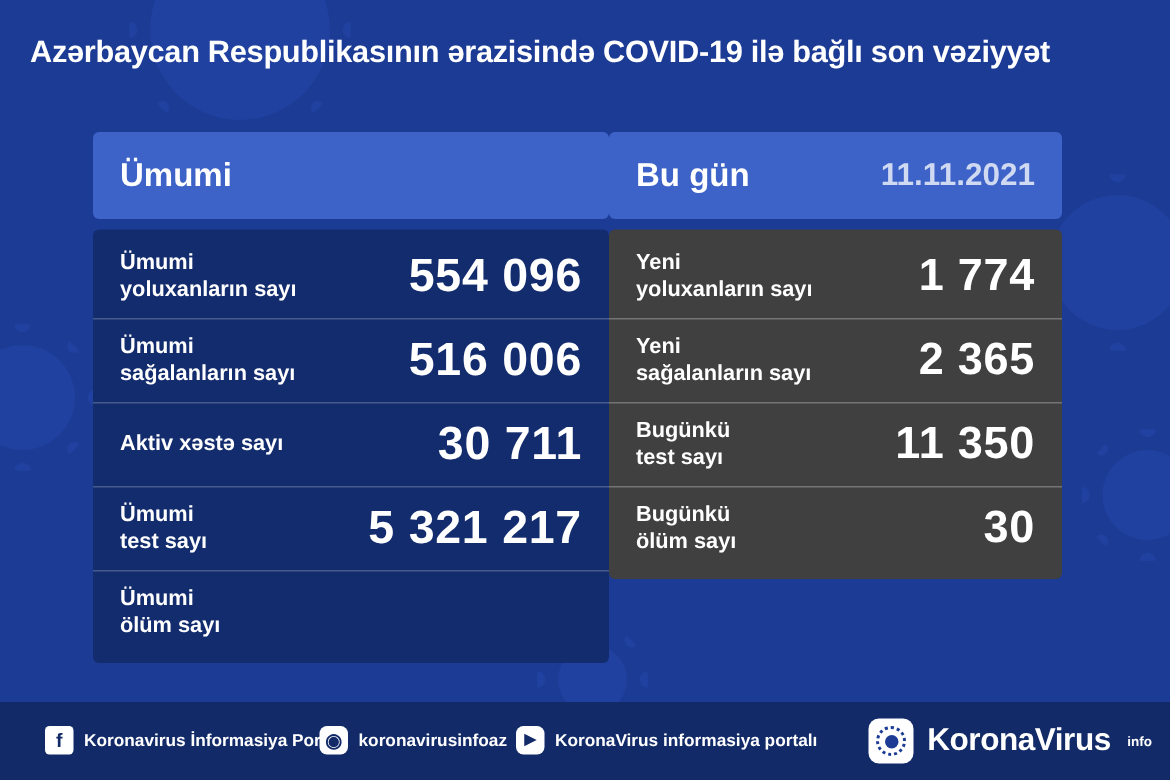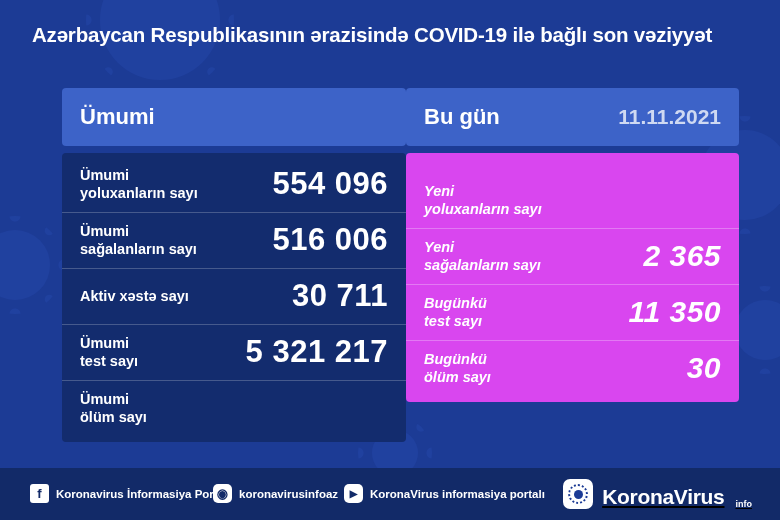--- a/index.html
+++ b/index.html
@@ -49,38 +49,38 @@
       radial-gradient(circle at 0% 50%, #2446a8 5px, transparent 6px),
       radial-gradient(circle at 15% 15%, #2446a8 4px, transparent 5px),
       radial-gradient(circle at 85% 15%, #2446a8 4px, transparent 5px),
       radial-gradient(circle at 85% 85%, #2446a8 4px, transparent 5px),
       radial-gradient(circle at 15% 85%, #2446a8 4px, transparent 5px);
   }
 
   
   .title {
     position: absolute;
-    left: 32px;
+    left: 20px;
     top: 22px;
     width: 736px;
     color: #ffffff;
     font-size: 20.5px;
     font-weight: bold;
     letter-spacing: -0.2px;
     line-height: 26px;
     z-index: 5;
   }
 
   
   .panel {
     position: absolute;
     z-index: 4;
   }
   .panel-left  { left: 24px;  top: 88px; width: 344px; padding-left: 38px; }
-  .panel-right { left: 406px; top: 88px; width: 333px; }
+  .panel-right { left: 406px; top: 88px; width: 302px; }
 
   .panel-head {
     height: 58px;
     display: flex;
     align-items: center;
     justify-content: space-between;
     padding: 0 18px;
     box-sizing: border-box;
     border-radius: 4px;
   }
@@ -97,21 +97,21 @@
     font-weight: bold;
   }
 
   .panel-body {
     margin-top: 7px;
     border-radius: 4px;
     padding: 0;
     box-sizing: border-box;
   }
   .body-left  { background: #132c6e; padding: 4px 0 6px 0; }
-  .body-right { background: #d946ef; padding: 20px 0 6px 0; font-style: italic; }
+  .body-right { background: #404040; padding: 4px 0 6px 0; }
 
   .row {
     display: flex;
     align-items: center;
     justify-content: space-between;
     padding: 9px 18px 10px 18px;
     box-sizing: border-box;
   }
   .row + .row { border-top: 1px solid rgba(255,255,255,.28); }
   .body-left .row + .row { border-top: 1px solid rgba(255,255,255,.22); }
@@ -170,26 +170,25 @@
     font-size: 13px;
     font-weight: bold;
     line-height: 1;
   }
   .s-icon.fb { border-radius: 3px; }
   .s-icon.ig { border-radius: 5px; }
   .s-icon.yt { border-radius: 5px; font-size: 10px; }
 
   .brand {
     position: absolute;
-    right: 28px;
+    right: 12px;
     top: 11px;
     display: flex;
-    align-items: flex-end;
+    align-items: center;
     gap: 9px;
-    text-decoration: underline;
   }
   .brand-mark {
     width: 30px;
     height: 30px;
     border-radius: 7px;
     background: #ffffff;
     position: relative;
   }
   .brand-mark::before {
     content: "";
@@ -279,20 +278,21 @@
 
   <div class="panel panel-right">
     <div class="panel-head head-right">
       <span class="head-title">Bu gün</span>
       <span class="head-date">11.11.2021</span>
     </div>
     <div class="panel-body body-right">
       <div class="row">
         <span class="row-label">Yeni
 yoluxanların sayı</span>
+        <span class="row-value">1 774</span>
       </div>
       <div class="row">
         <span class="row-label">Yeni
 sağalanların sayı</span>
         <span class="row-value">2 365</span>
       </div>
       <div class="row">
         <span class="row-label">Bugünkü
 test sayı</span>
         <span class="row-value">11 350</span>

